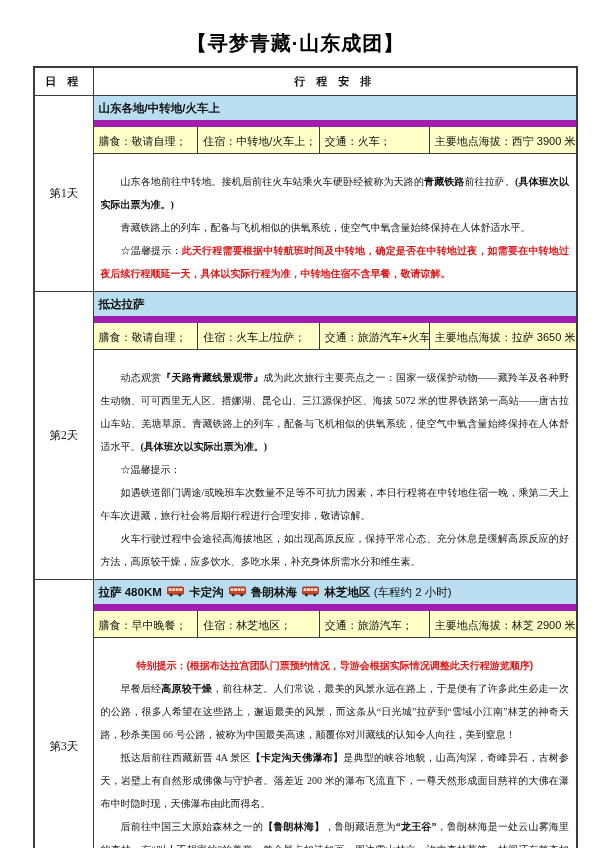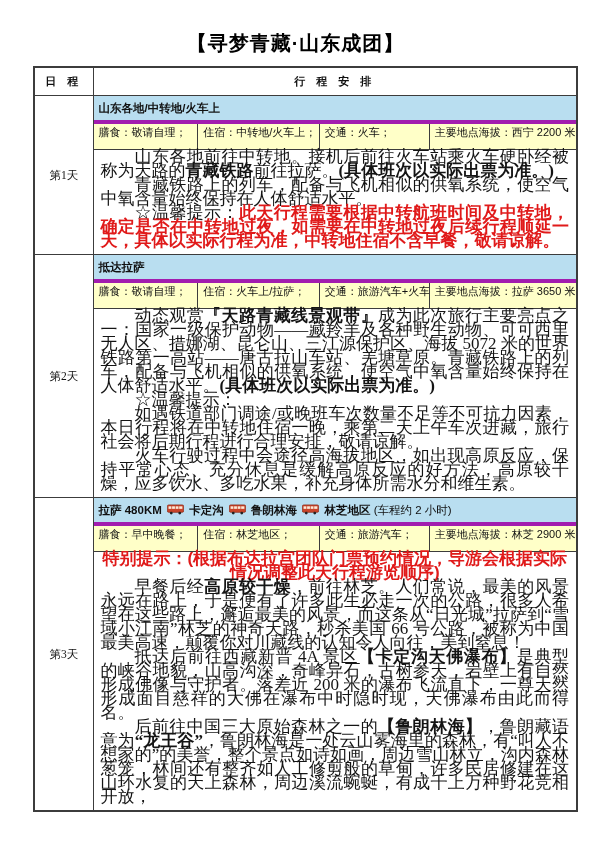--- a/index.html
+++ b/index.html
@@ -4,26 +4,26 @@
 <style>
   html,body{margin:0;padding:0;background:#ffffff;}
   body{width:600px;height:848px;overflow:hidden;font-family:"Liberation Sans",sans-serif;color:#111;}
   .page{width:600px;height:848px;box-sizing:border-box;padding-top:30px;}
   .doc-title{margin:0 9px 9px 0;text-align:center;font-size:20px;font-weight:bold;letter-spacing:1px;color:#000;font-family:"Liberation Sans",sans-serif;}
   table.itinerary{border-collapse:collapse;table-layout:fixed;width:545px;margin-left:33px;border:2px solid #3c3c3c;}
   table.itinerary td{border:1px solid #3c3c3c;padding:0;vertical-align:middle;}
   tr.header-row td{height:27px;text-align:center;font-weight:bold;font-size:11px;letter-spacing:4px;background:#ffffff;}
   td.day-label-cell{text-align:center;font-size:11.5px;font-family:"Liberation Serif",serif;background:#ffffff;}
   td.day-content{vertical-align:top;}
-  .route{background:#b9def0;min-height:24px;line-height:24px;padding:0 5px;font-size:11.5px;border-bottom:4px solid #a21caf;white-space:nowrap;overflow:hidden;}
+  .route{background:#b9def0;min-height:24px;line-height:24px;padding:0 5px;font-size:11.5px;border-bottom:7px solid #a21caf;white-space:nowrap;overflow:hidden;}
   .info{display:flex;background:#ffffc8;border-bottom:1px solid #3c3c3c;font-size:11px;line-height:15px;}
-  .info .cell{box-sizing:border-box;padding:1px 2px 4px 5px;min-height:25px;white-space:nowrap;overflow:hidden;}
+  .info .cell{box-sizing:border-box;padding:7px 2px 4px 5px;min-height:25px;white-space:nowrap;overflow:hidden;}
   .info .cell + .cell{border-left:1px solid #3c3c3c;}
   .cell.w1{width:21.5%;} .cell.w2{width:25.2%;} .cell.w3{width:22.8%;} .cell.w4{width:30.5%;}
-  .body-text{padding:0 7px 6px 7px;font-family:"Liberation Serif",serif;font-size:17px;line-height:14px;color:#141414;}
+  .body-text{padding:16px 7px 6px 7px;font-family:"Liberation Serif",serif;font-size:10px;line-height:23px;color:#141414;}
   .body-text p{margin:0;text-align:justify;text-indent:2em;}
   .body-text p.center{text-align:center;text-indent:0;font-family:"Liberation Sans",sans-serif;}
   .b{font-weight:bold;}
   svg.bus{vertical-align:-1px;margin:0 2px;}
 </style>
 </head>
 <body>
 
 <div class="page">
   <h1 class="doc-title">【寻梦青藏·山东成团】</h1>
@@ -41,21 +41,21 @@
     </tr>
 
     <tr>
       <td class="day-label-cell">第1天</td>
       <td class="day-content">
         <div class="route"><span class="b">山东各地/中转地/火车上</span></div>
         <div class="info">
           <div class="cell w1">膳食：敬请自理；</div>
           <div class="cell w2">住宿：中转地/火车上；</div>
           <div class="cell w3">交通：火车；</div>
-          <div class="cell w4">主要地点海拔：西宁 2200 米</div>
+          <div class="cell w4">主要地点海拔：西宁 3900 米</div>
         </div>
         <div class="body-text">
           <p><span>山东各地前往中转地。接机后前往火车站乘火车硬卧经被称为天路的</span><span class="b">青藏铁路</span><span>前往拉萨。</span><span class="b">(具体班次以实际出票为准。)</span></p>
           <p><span>青藏铁路上的列车，配备与飞机相似的供氧系统，使空气中氧含量始终保持在人体舒适水平。</span></p>
           <p><span>☆温馨提示：</span><span class="b" style="color: rgb(224, 26, 26);">此天行程需要根据中转航班时间及中转地，确定是否在中转地过夜，如需要在中转地过夜后续行程顺延一天，具体以实际行程为准，中转地住宿不含早餐，敬请谅解。</span></p>
         </div>
       </td>
     </tr>
 
     <tr>

